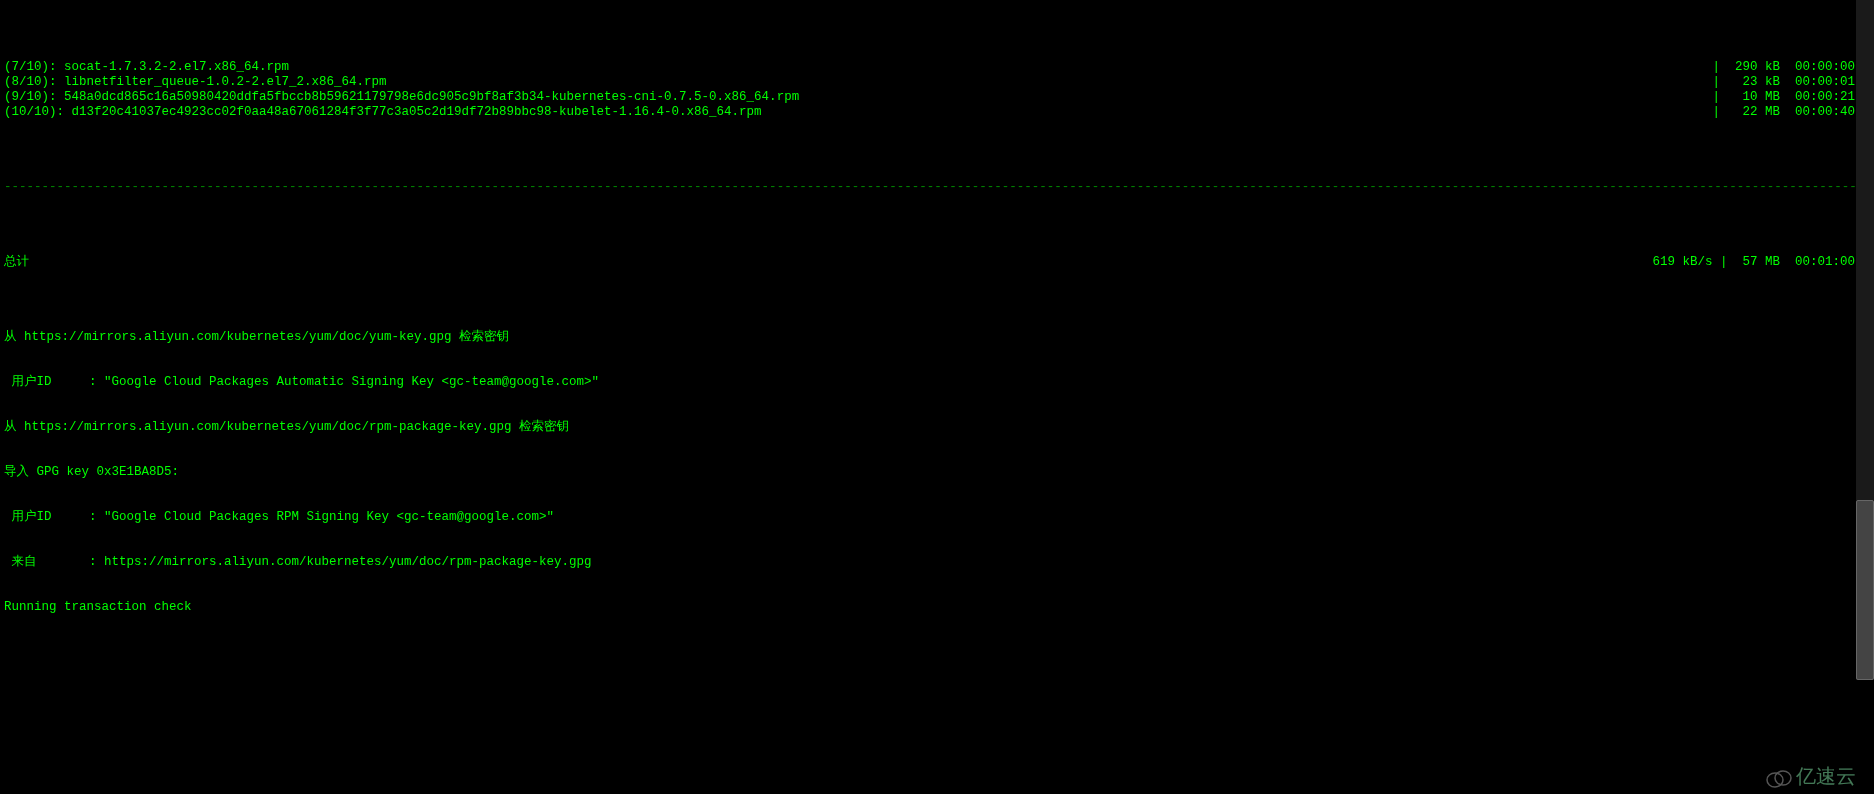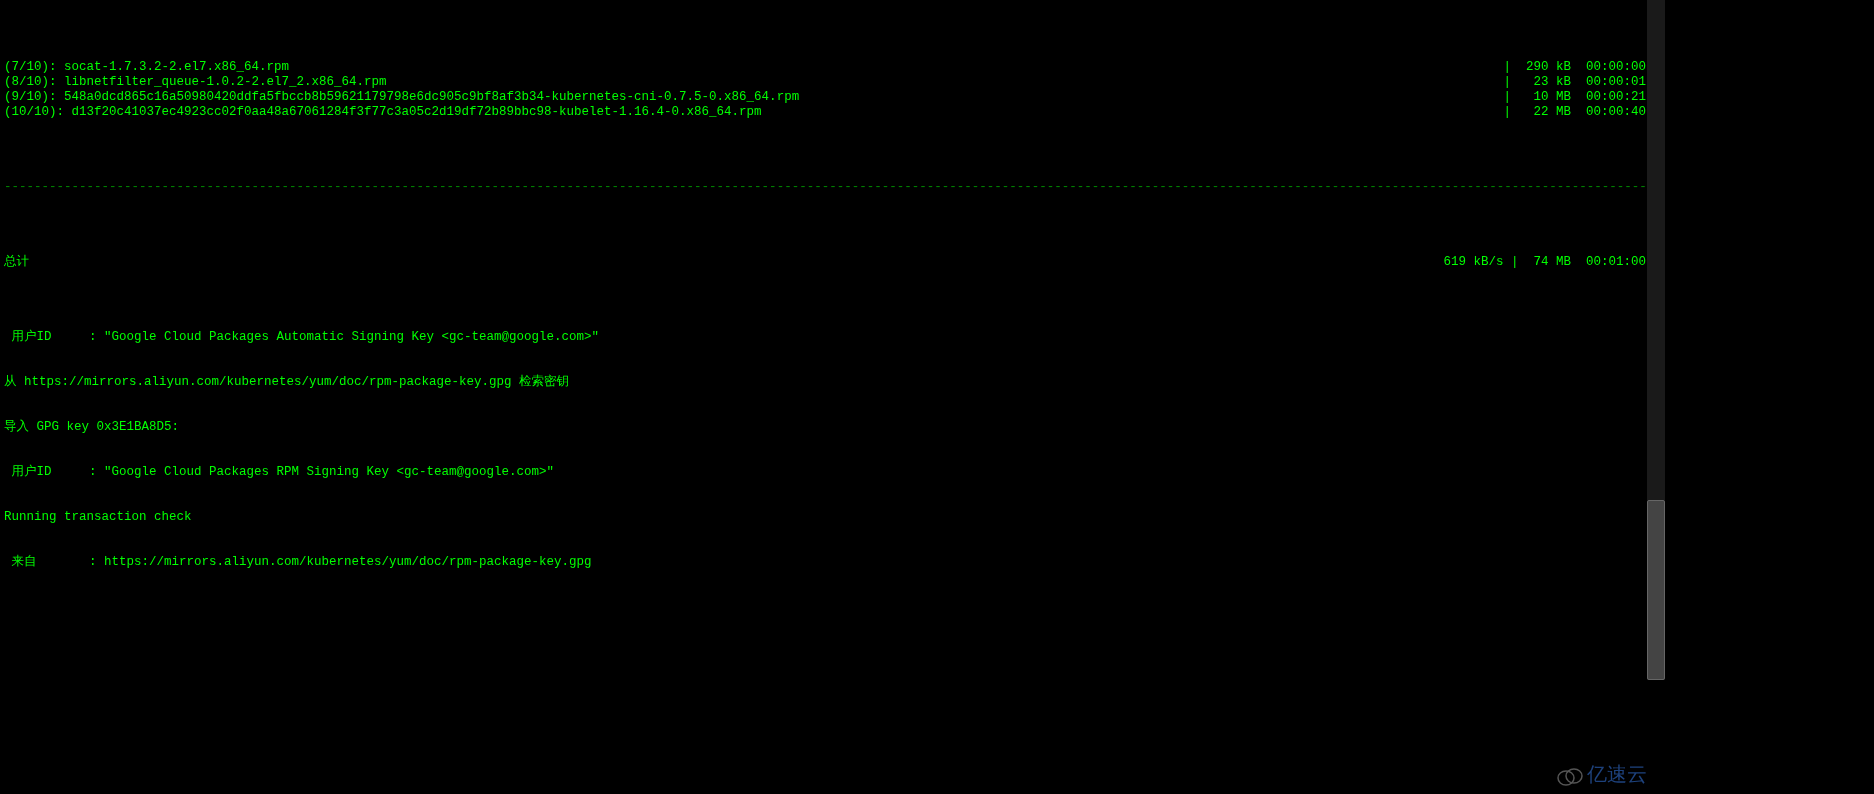--- a/index.html
+++ b/index.html
@@ -43,54 +43,55 @@
     height: 180px;
     background: #444;
     border: 1px solid #666;
     border-radius: 2px;
     box-sizing: border-box;
   }
   .watermark {
     position: absolute;
     right: 18px;
     bottom: 6px;
-    color: #3b82f6;
-    font-family: Liberation Mono, monospace;
+    color: #86efac;
+    font-family: Liberation Sans, sans-serif;
     font-size: 20px;
     opacity: 0.5;
   }
   .watermark svg { vertical-align: middle; margin-right: 4px; }
-  .container { position: relative; width: 1665px; height: 794px; }
+  .container { position: relative; width: 1874px; height: 794px; }
 </style>
 </head>
 <body>
 
 <div class="container">
 <div class="terminal">
 
   
   <div id="downloads"><div class="line"><span class="left">(7/10): socat-1.7.3.2-2.el7.x86_64.rpm</span><span class="mid-spacer"></span><span class="right">|  290 kB  00:00:00  </span></div><div class="line"><span class="left">(8/10): libnetfilter_queue-1.0.2-2.el7_2.x86_64.rpm</span><span class="mid-spacer"></span><span class="right">|   23 kB  00:00:01  </span></div><div class="line"><span class="left">(9/10): 548a0dcd865c16a50980420ddfa5fbccb8b59621179798e6dc905c9bf8af3b34-kubernetes-cni-0.7.5-0.x86_64.rpm</span><span class="mid-spacer"></span><span class="right">|   10 MB  00:00:21  </span></div><div class="line"><span class="left">(10/10): d13f20c41037ec4923cc02f0aa48a67061284f3f77c3a05c2d19df72b89bbc98-kubelet-1.16.4-0.x86_64.rpm</span><span class="mid-spacer"></span><span class="right">|   22 MB  00:00:40  </span></div></div>
 
   
   <div class="dashes">--------------------------------------------------------------------------------------------------------------------------------------------------------------------------------------------------------------------------------------------------------</div>
 
   
   <div class="line">
     <span class="left">总计</span>
     <span class="mid-spacer"></span>
-    <span class="right"><span>619 kB/s</span> |  <span>74 MB</span>  <span>00:01:00</span>  </span>
+    <span class="right"><span>619 kB/s</span> |  <span>57 MB</span>  <span>00:01:00</span>  </span>
   </div>
 
   
+  <div>从 https://mirrors.aliyun.com/kubernetes/yum/doc/yum-key.gpg 检索密钥</div>
   <div> 用户ID     : "Google Cloud Packages Automatic Signing Key &lt;gc-team@google.com&gt;"</div>
   <div>从 https://mirrors.aliyun.com/kubernetes/yum/doc/rpm-package-key.gpg 检索密钥</div>
   <div>导入 GPG key 0x3E1BA8D5:</div>
   <div> 用户ID     : "Google Cloud Packages RPM Signing Key &lt;gc-team@google.com&gt;"</div>
+  <div> 来自       : https://mirrors.aliyun.com/kubernetes/yum/doc/rpm-package-key.gpg</div>
   <div>Running transaction check</div>
-  <div> 来自       : https://mirrors.aliyun.com/kubernetes/yum/doc/rpm-package-key.gpg</div>
   
   
   
 
   
   
   
   
 
   

